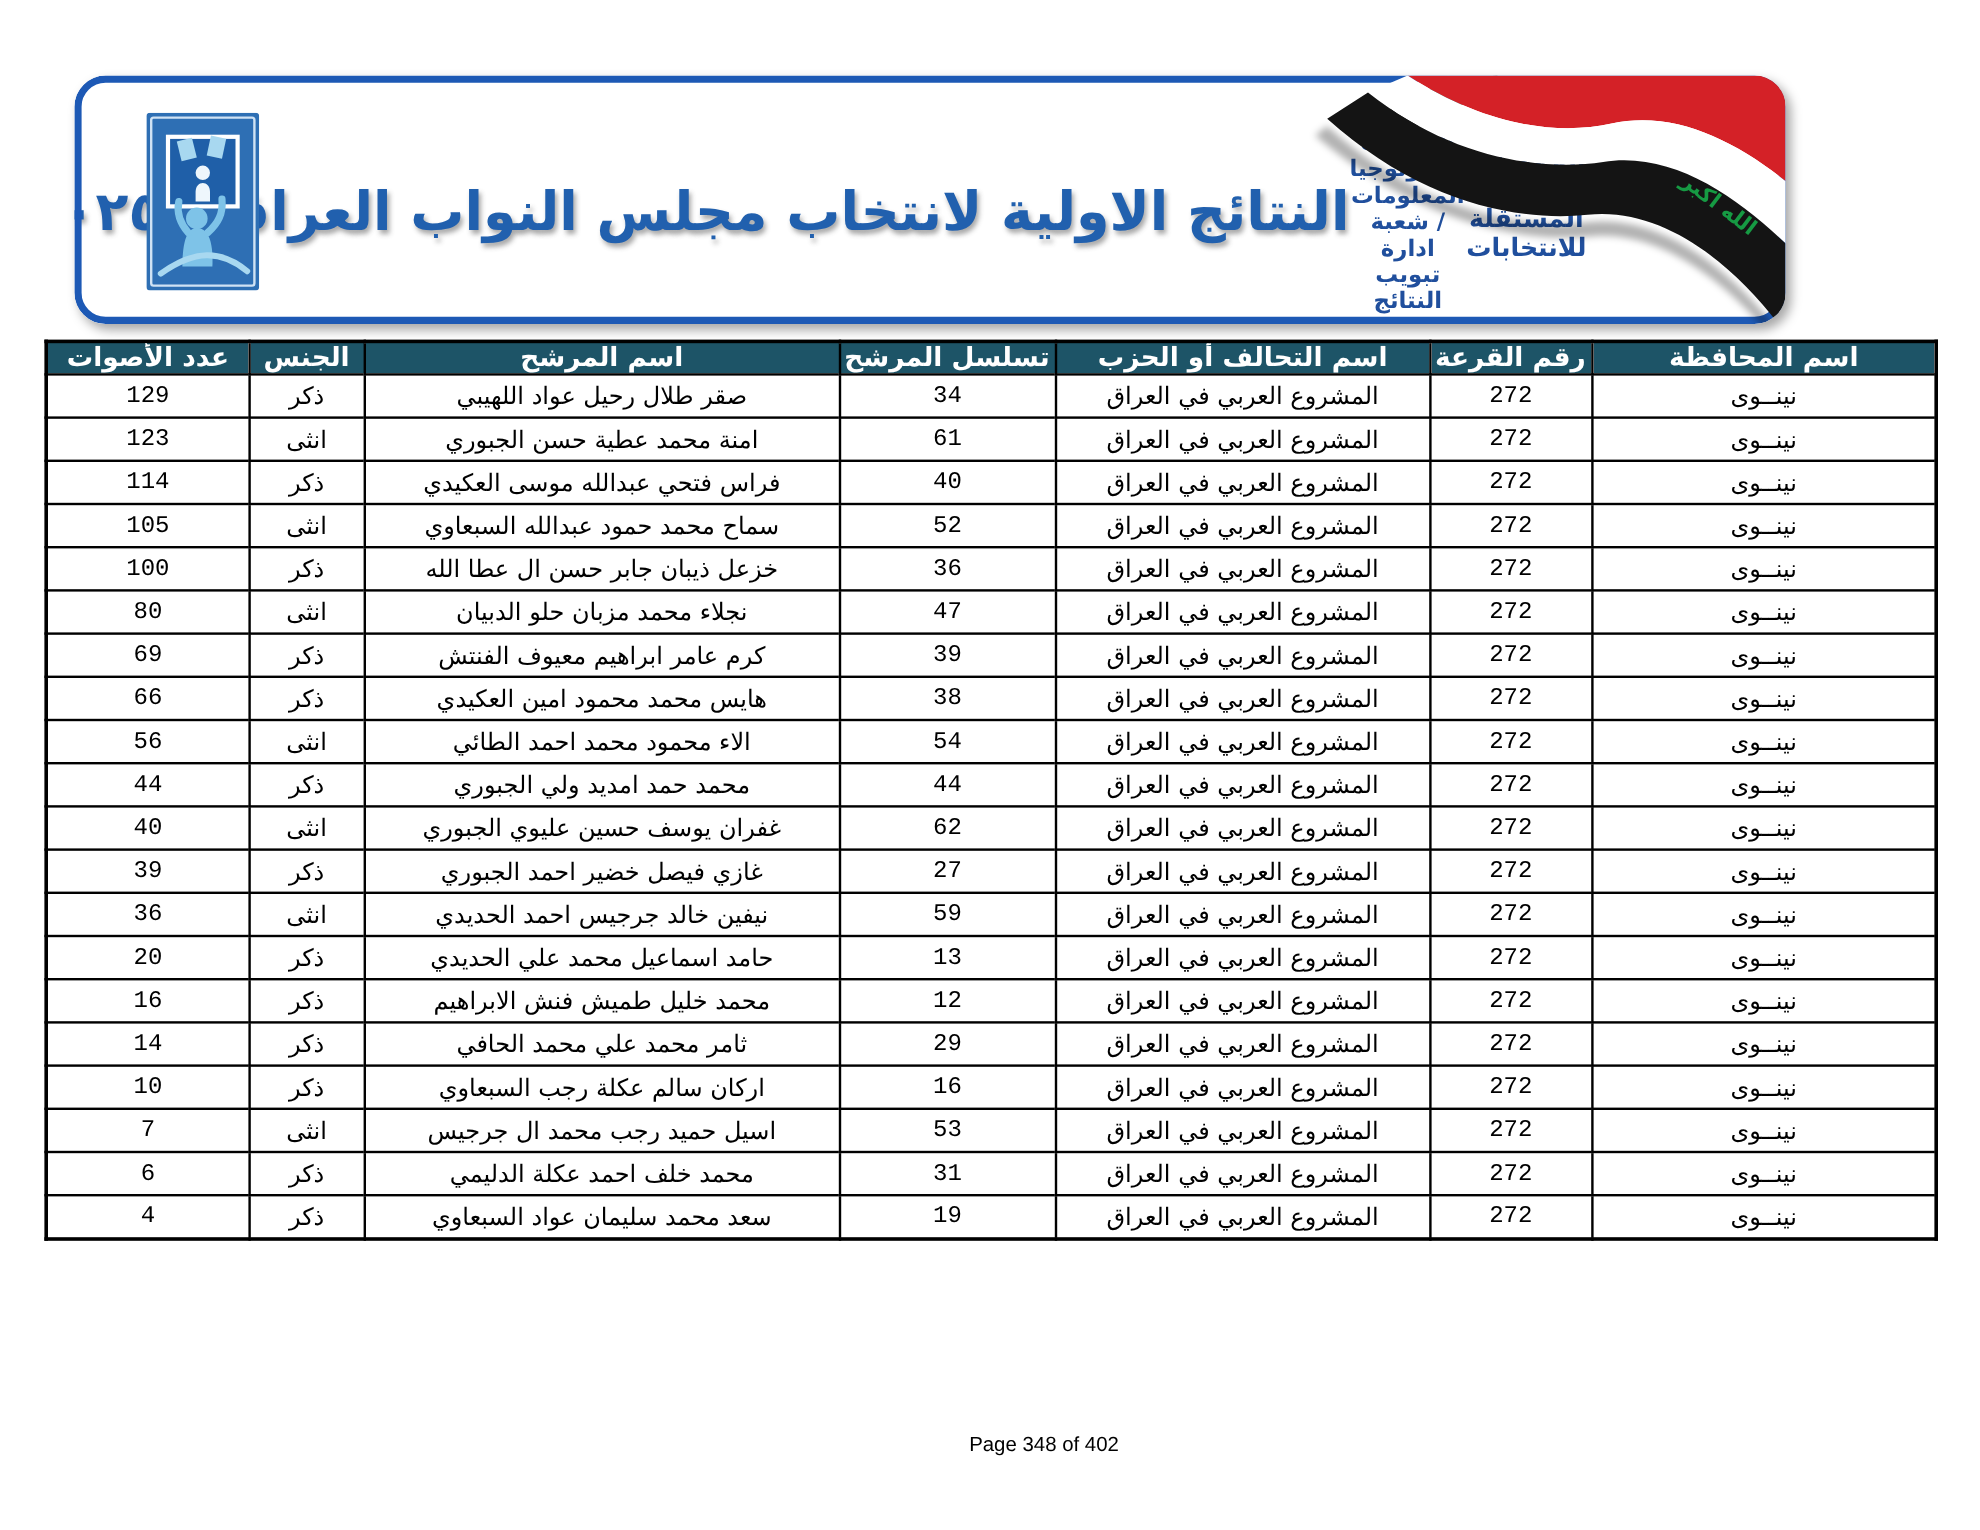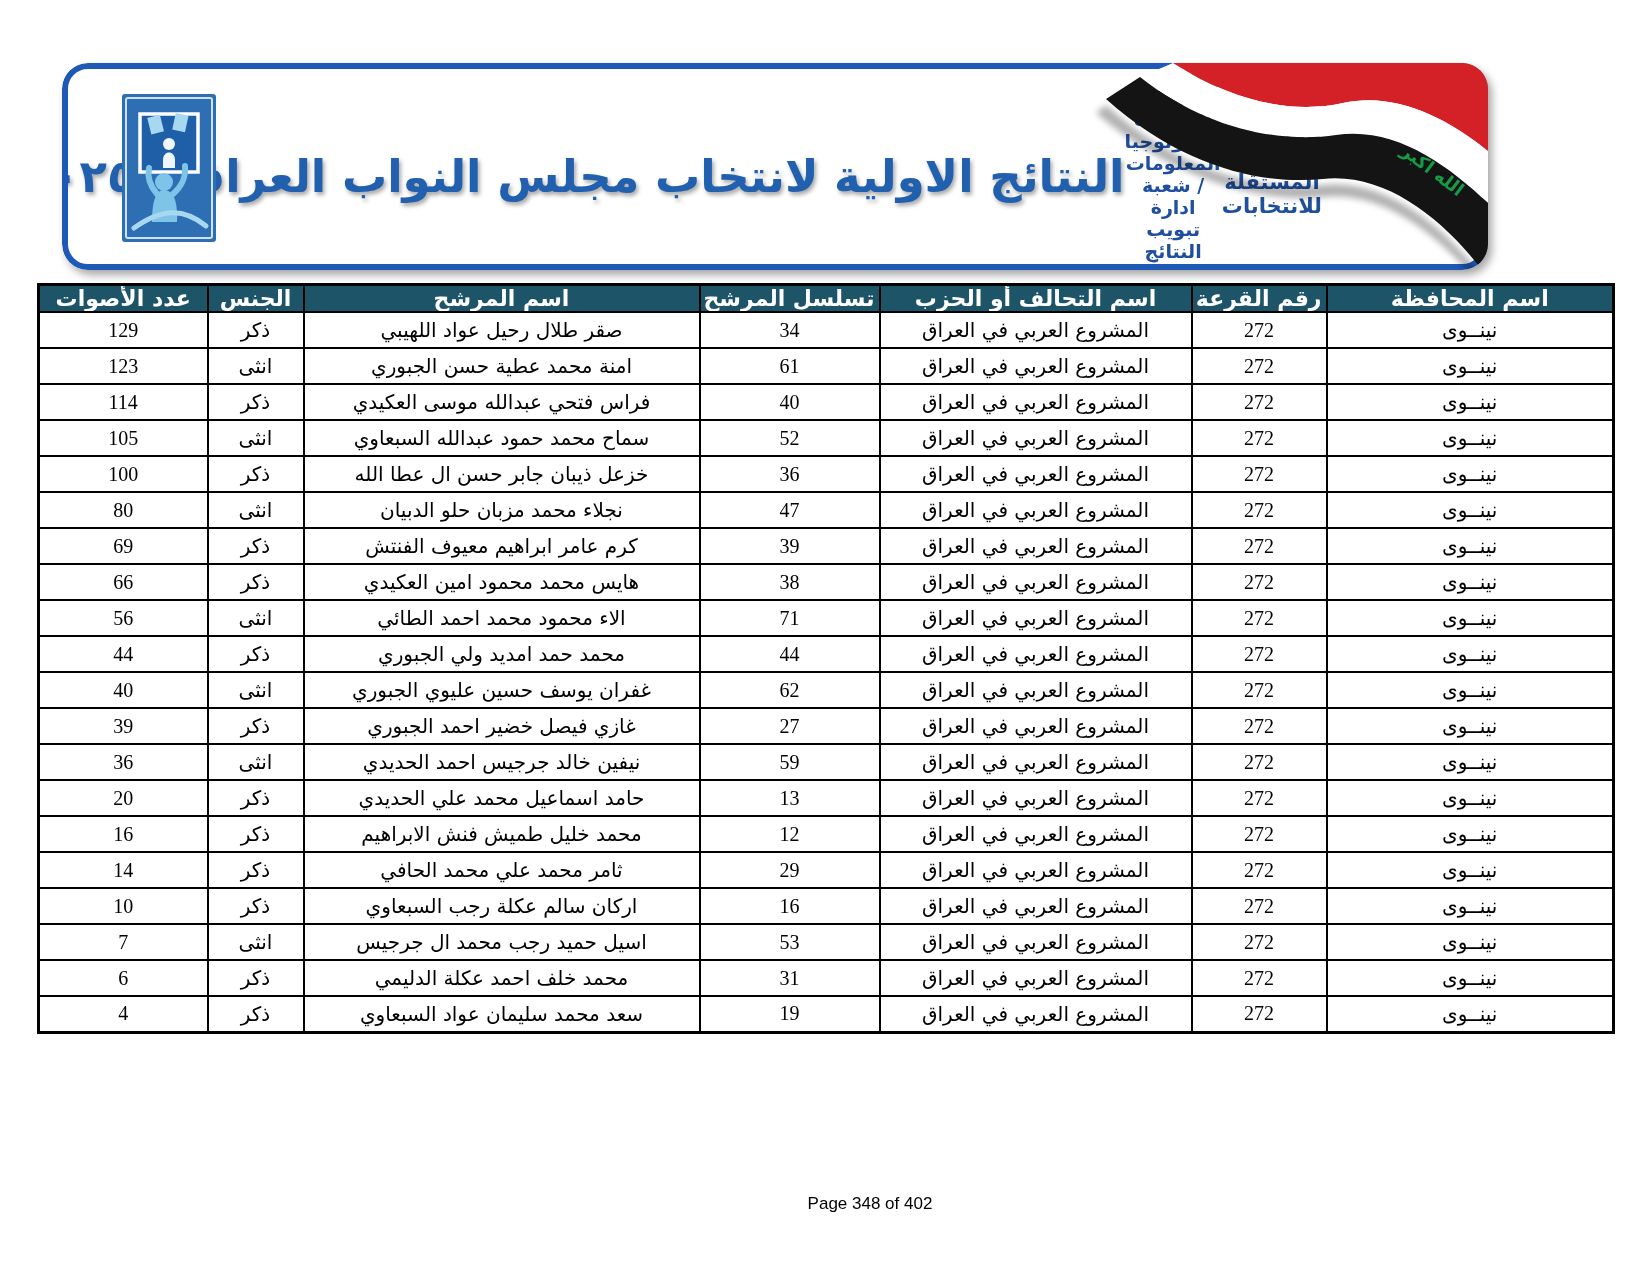--- a/index.html
+++ b/index.html
@@ -37,21 +37,21 @@
   }
   .results th,.results td{
     border:2px solid #000;overflow:hidden;white-space:nowrap;
     text-align:center;vertical-align:middle;padding:0 4px;box-sizing:border-box;
   }
   .results{border:3px solid #000;}
   .results thead th{
     background:#1d5467;color:#ffffff;font-size:22px;font-weight:bold;height:24px;
   }
   .results tbody td{height:36px;font-size:20px;color:#000;background:#fff;}
-  .c-votes,.c-seq,.c-lot{font-family:Liberation Serif, serif;font-size:21px;}
+  .c-votes,.c-seq,.c-lot{font-family:Liberation Mono, monospace;font-size:21px;}
   .c-name{font-size:19px;margin-left:34px;}
   .c-party,.c-gov{font-size:20px;margin-top:11px;}
   
   .footer{
     position:absolute;left:0;top:1194px;width:100%;text-align:center;
     font-family:"Liberation Sans",sans-serif;font-size:17px;color:#000;margin-left:45px;
   }
 </style>
 </head>
 <body>
@@ -207,21 +207,21 @@
     <td class="c-seq">38</td>
     <td class="c-name">هايس محمد محمود امين العكيدي</td>
     <td class="c-gender">ذكر</td>
     <td class="c-votes">66</td>
   </tr>
 
   <tr>
     <td class="c-gov">نينــوى</td>
     <td class="c-lot">272</td>
     <td class="c-party">المشروع العربي في العراق</td>
-    <td class="c-seq">71</td>
+    <td class="c-seq">54</td>
     <td class="c-name">الاء محمود محمد احمد الطائي</td>
     <td class="c-gender">انثى</td>
     <td class="c-votes">56</td>
   </tr>
 
   <tr>
     <td class="c-gov">نينــوى</td>
     <td class="c-lot">272</td>
     <td class="c-party">المشروع العربي في العراق</td>
     <td class="c-seq">44</td>

